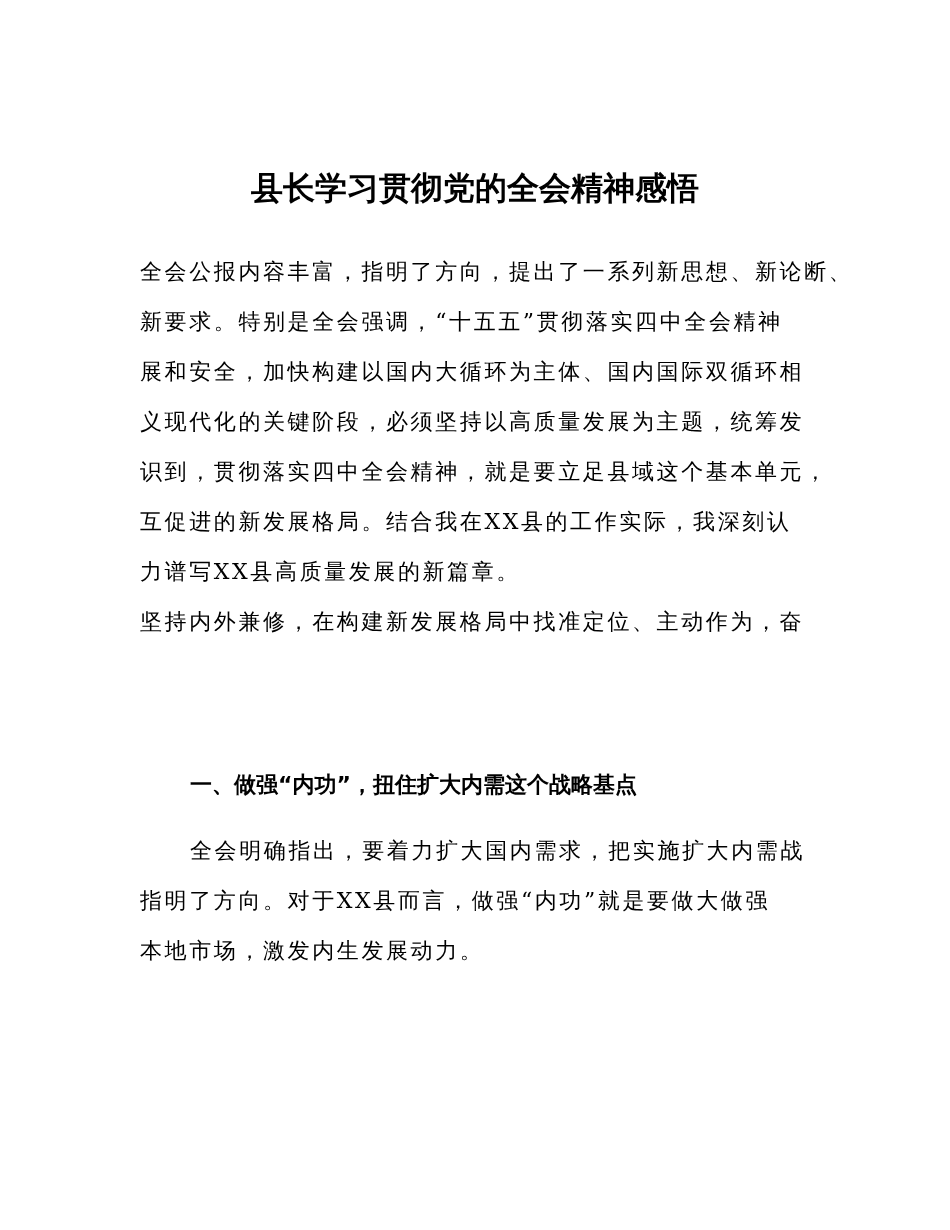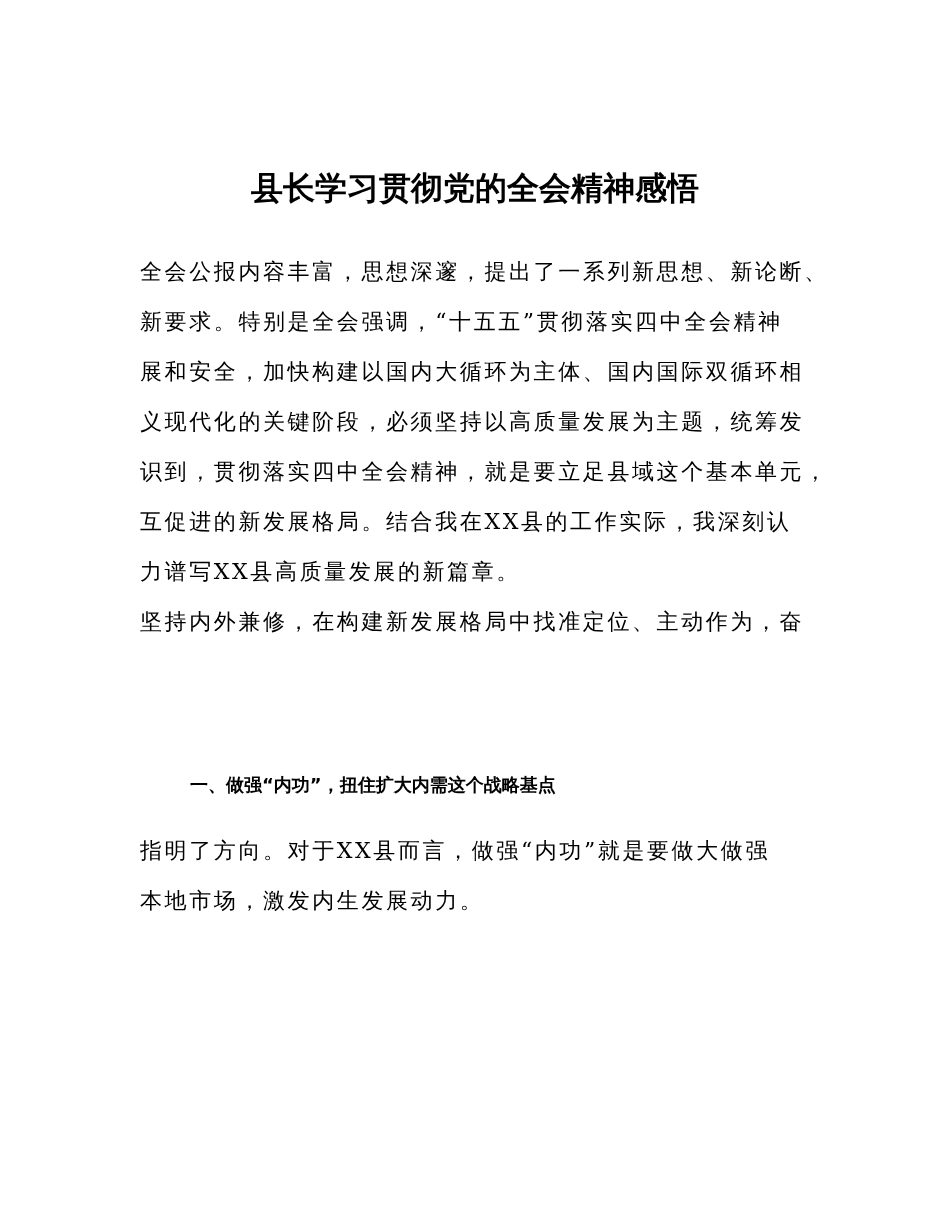--- a/index.html
+++ b/index.html
@@ -51,45 +51,46 @@
     }
     .line.indent {
       padding-left: 50px;
     }
     .heading {
       position: absolute;
       left: 190px;
       top: 762px;
       font-family: "DejaVu Sans", "Liberation Sans", sans-serif;
       font-weight: bold;
-      font-size: 18px;
+      font-size: 22px;
       line-height: 46px;
       white-space: nowrap;
     }
     #para1 { top: 247px; }
     #para2 { top: 826px; }
   </style>
 </head>
 <body>
 
 <div class="page">
 
   <div class="title">县长学习贯彻党的全会精神感悟</div>
 
   <div class="body-block" id="para1">
-    <span class="line">全会公报内容丰富，思想深邃，提出了一系列新思想、新论断、</span>
+    <span class="line">全会公报内容丰富，指明了方向，提出了一系列新思想、新论断、</span>
     <span class="line">新要求。特别是全会强调，“十五五”贯彻落实四中全会精神</span>
     <span class="line">展和安全，加快构建以国内大循环为主体、国内国际双循环相</span>
     <span class="line">义现代化的关键阶段，必须坚持以高质量发展为主题，统筹发</span>
     <span class="line">识到，贯彻落实四中全会精神，就是要立足县域这个基本单元，</span>
     <span class="line">互促进的新发展格局。结合我在XX县的工作实际，我深刻认</span>
     <span class="line">力谱写XX县高质量发展的新篇章。</span>
     <span class="line">坚持内外兼修，在构建新发展格局中找准定位、主动作为，奋</span>
   </div>
 
   <div class="heading">一、做强“内功”，扭住扩大内需这个战略基点</div>
 
   <div class="body-block" id="para2">
+    <span class="line indent">全会明确指出，要着力扩大国内需求，把实施扩大内需战</span>
     <span class="line">指明了方向。对于XX县而言，做强“内功”就是要做大做强</span>
     <span class="line">本地市场，激发内生发展动力。</span>
   </div>
 
 </div>
 
 </body></html>

